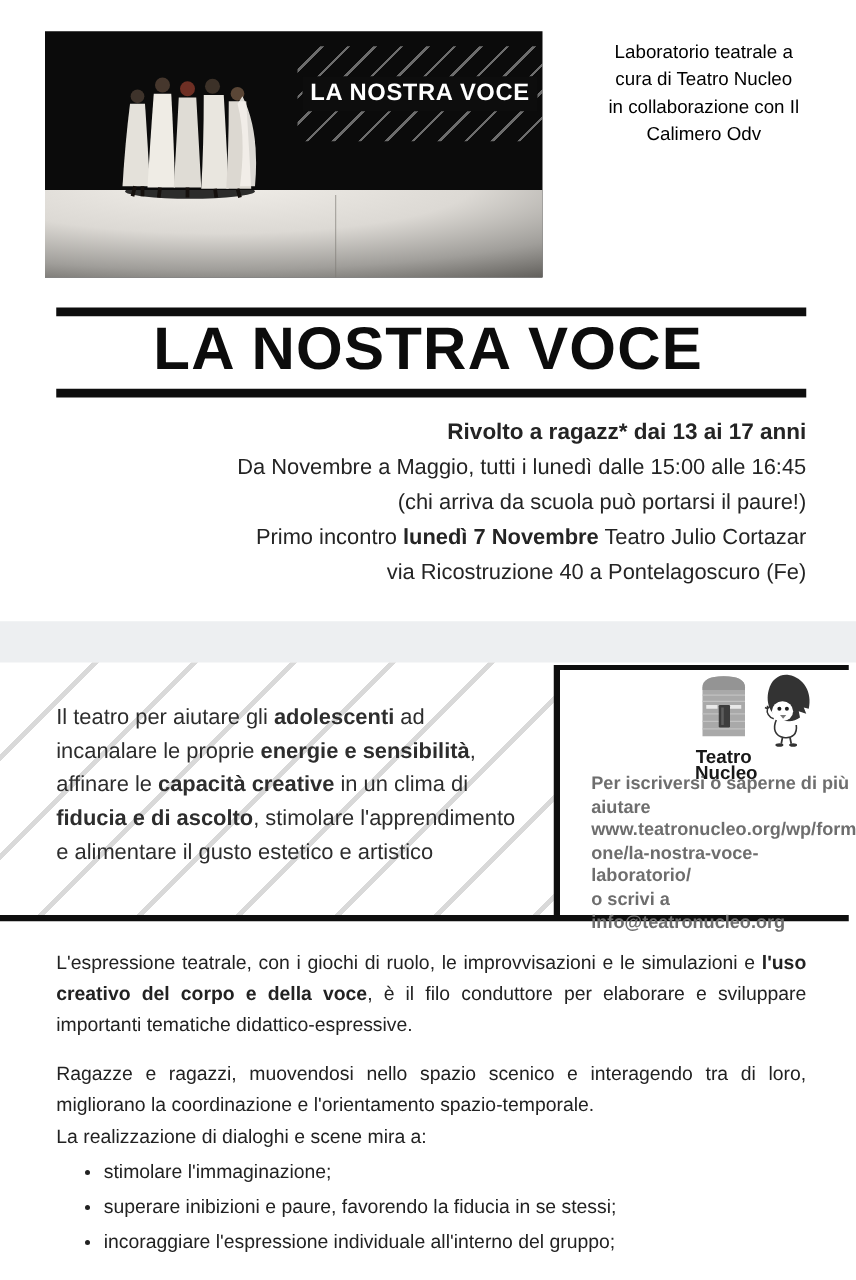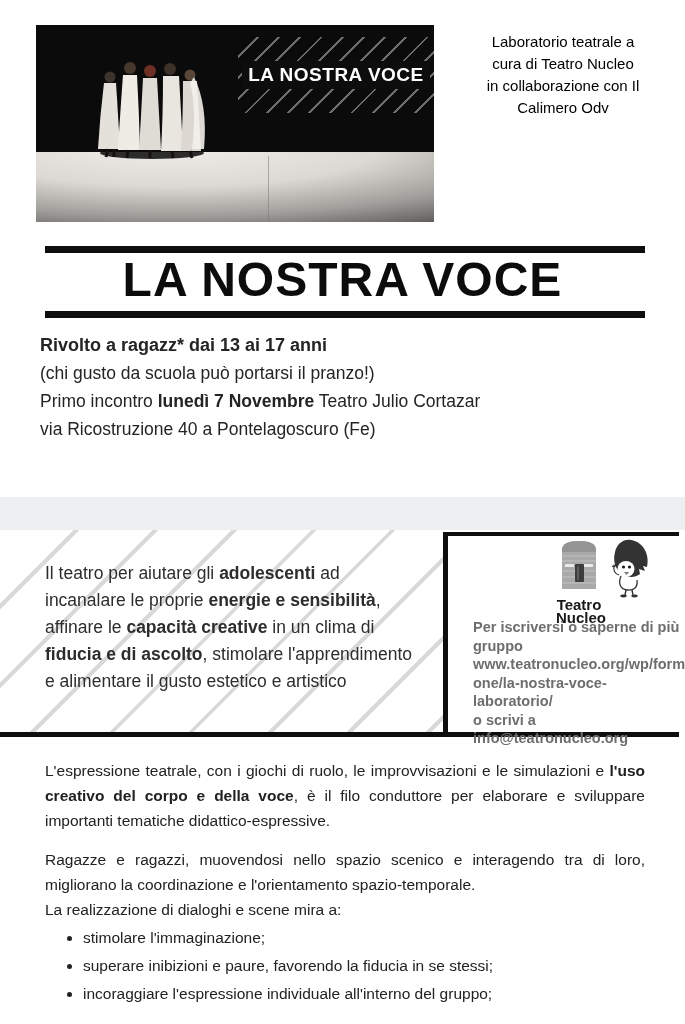--- a/index.html
+++ b/index.html
@@ -22,21 +22,21 @@
   .side-note{position:absolute;left:448px;top:31px;width:230px;text-align:center;
     font-size:15px;line-height:22px;color:#000000;}
 
   
   .rule{position:absolute;left:45px;width:600px;height:7px;background:#0e0e0e;}
   .rule-top{top:246px;} .rule-bottom{top:311px;}
   .big-title{position:absolute;left:0;top:250px;width:685px;text-align:center;
     font-size:48px;font-weight:bold;letter-spacing:1px;color:#0c0c0c;line-height:60px;}
 
   
-  .details{position:absolute;left:40px;top:331px;width:605px;text-align:left;
+  .details{position:absolute;left:40px;top:331px;width:605px;text-align:right;
     font-size:17.5px;line-height:28px;color:#242424;}
   .details .lead{font-weight:bold;font-size:18px;}
 
   
   .band{position:absolute;left:0;top:497px;width:685px;height:33px;background:#edeff1;}
 
   
   .mid{position:absolute;left:0;top:530px;width:615px;height:208px;}
   .stripes{position:absolute;left:0;top:0;width:443px;height:202px;
     background:repeating-linear-gradient(135deg, rgba(0,0,0,0) 0 52px, #d9d9d9 52px 56px);}
@@ -94,21 +94,22 @@
       <div>in collaborazione con Il</div>
       <div>Calimero Odv</div>
     </div>
 
   <div class="rule rule-top"></div>
   <div class="big-title">LA NOSTRA VOCE</div>
   <div class="rule rule-bottom"></div>
 
   <div class="details">
     <div class="lead">Rivolto a ragazz* dai 13 ai 17 anni</div>
-    <div>(chi gusto da scuola può portarsi il pranzo!)</div>
+    <div>Da Novembre a Maggio, tutti i lunedì dalle 15:00 alle 16:45</div>
+    <div>(chi arriva da scuola può portarsi il paure!)</div>
     <div><span>Primo incontro </span><b>lunedì 7 Novembre</b><span> Teatro Julio Cortazar</span></div>
     <div>via Ricostruzione 40 a Pontelagoscuro (Fe)</div>
   </div>
 
   <div class="band"></div>
 
   <div class="mid">
     <div class="stripes"></div>
     <div class="mission"><span>Il teatro per aiutare gli </span><b>adolescenti</b><span> ad incanalare le proprie </span><b>energie e sensibilità</b><span>, affinare le </span><b>capacità creative</b><span> in un clima di </span><b>fiducia e di ascolto</b><span>, stimolare l'apprendimento e alimentare il gusto estetico e artistico</span></div>
     <div class="vbar"></div>
@@ -145,21 +146,21 @@
       <path d="M17 34 L22 34 L19.5 37 Z" fill="#777777"></path>
       <path d="M14 38 C11 45 13 51 20 52 C27 53 31 49 30 42" fill="#ffffff" stroke="#333333" stroke-width="1.3"></path>
       <path d="M12 37 C8 36 6 32 7 29 M7 29 l-2 -1 M7 29 l0 -2.5 M7 29 l2 -2" stroke="#333333" stroke-width="1.2" fill="none"></path>
       <path d="M19 52 L18 57 M25 52 L26 57" stroke="#333333" stroke-width="1.4"></path>
       <ellipse cx="16.5" cy="58" rx="3.2" ry="1.4" fill="#333333"></ellipse>
       <ellipse cx="27.5" cy="58" rx="3.2" ry="1.4" fill="#333333"></ellipse>
     </svg>
 
     <div class="contact">
         <div>Per iscriversi o saperne di più</div>
-        <div>gruppo</div>
+        <div>aiutare</div>
         <div>www.teatronucleo.org/wp/formazi</div>
         <div>one/la-nostra-voce-laboratorio/</div>
         <div>o scrivi a</div>
         <div>info@teatronucleo.org</div>
       </div>
   </div>
 
   <div class="bottom">
     <p class="p1"><span>L'espressione teatrale, con i giochi di ruolo, le improvvisazioni e le simulazioni e </span><b>l'uso creativo del corpo e della voce</b><span>, è il filo conduttore per elaborare e sviluppare importanti tematiche didattico-espressive.</span></p>
     <p class="p2">Ragazze e ragazzi, muovendosi nello spazio scenico e interagendo tra di loro, migliorano la coordinazione e l'orientamento spazio-temporale.</p>

